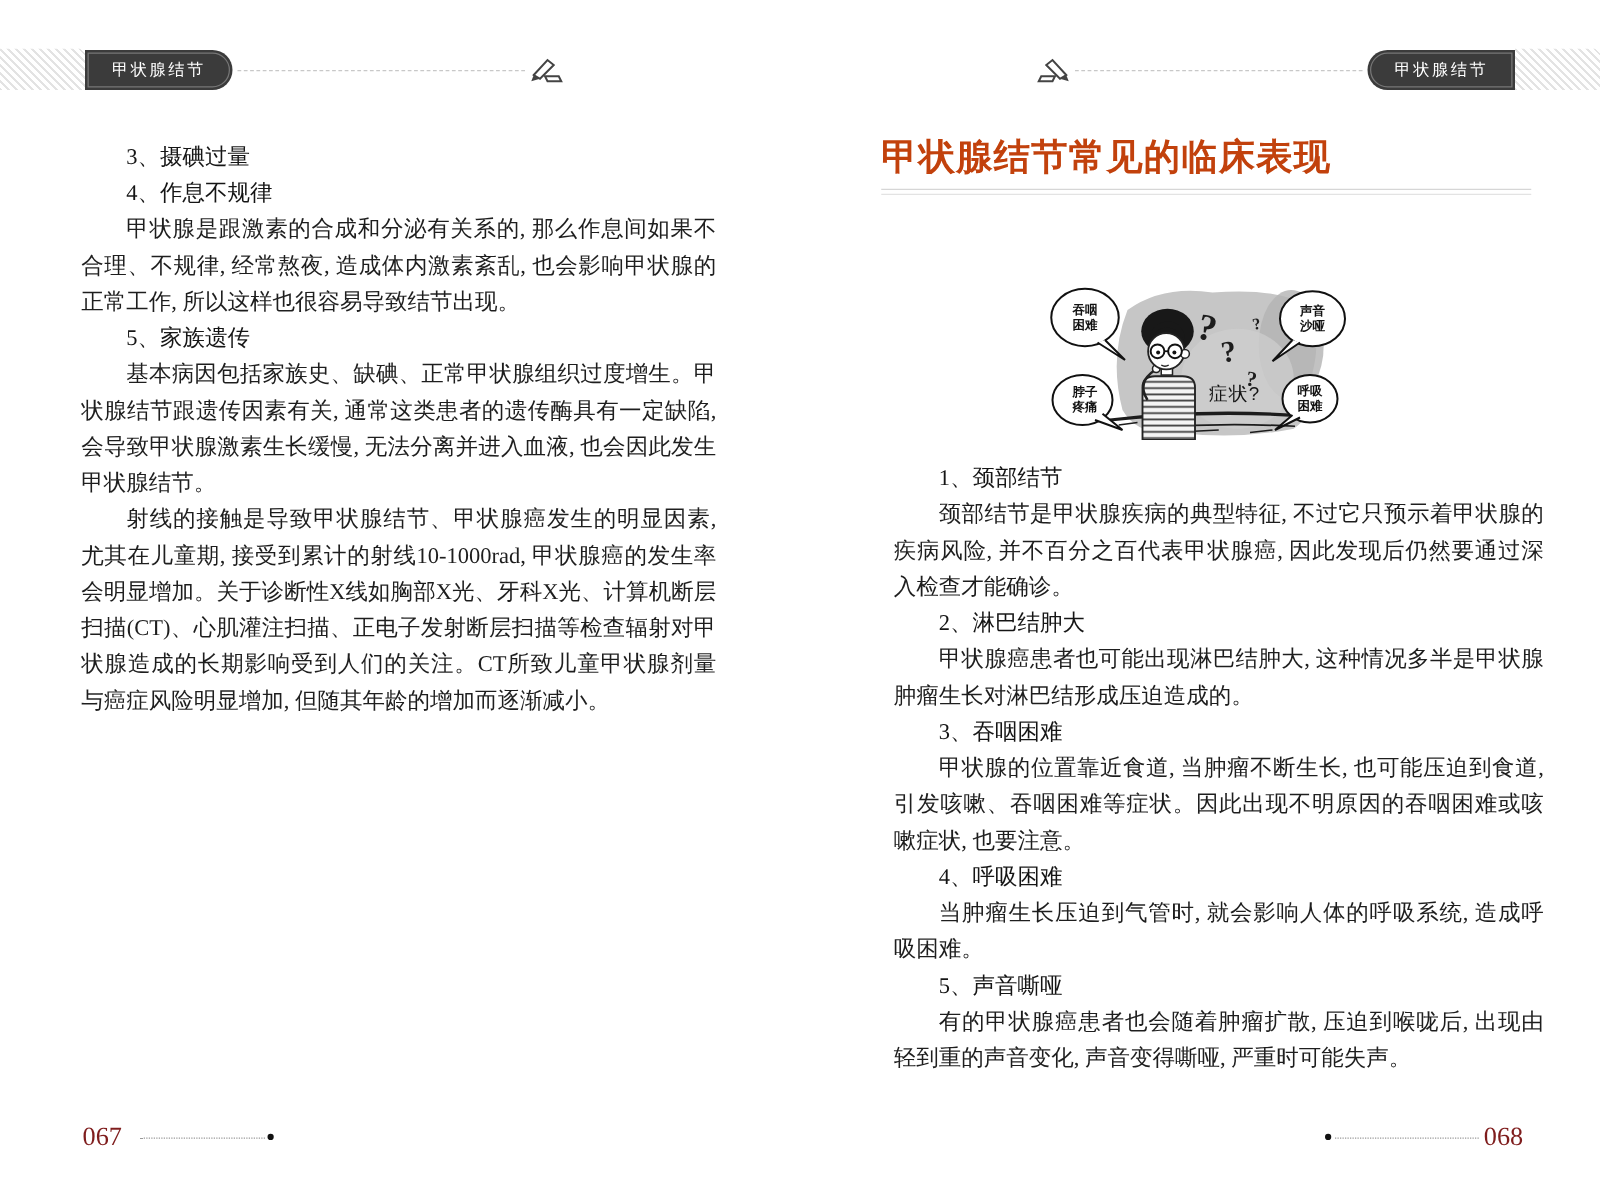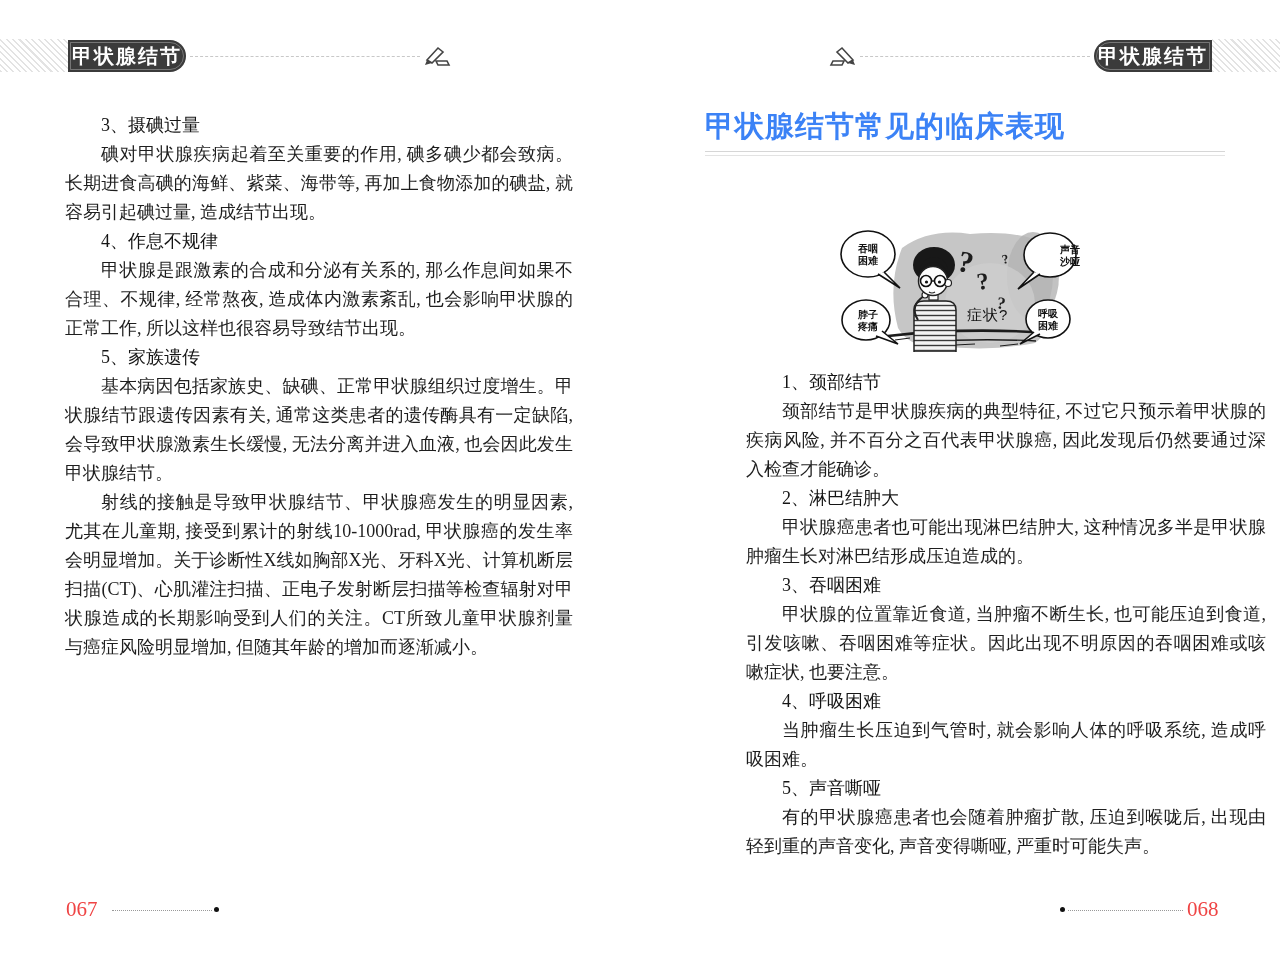--- a/index.html
+++ b/index.html
@@ -6,57 +6,57 @@
   body{
     width:1280px;height:960px;position:relative;background:#ffffff;overflow:hidden;
     font-family:"Liberation Serif","DejaVu Serif",serif;color:#1e1e1e;
   }
   
   .stripe{position:absolute;top:39px;height:33px;
     background:repeating-linear-gradient(45deg,#e3e3e3 0 1.5px,#ffffff 1.5px 4.5px);}
   #stripe-left{left:0;width:68px;}
   #stripe-right{left:1212px;width:68px;}
   .badge{position:absolute;top:40px;height:32px;width:118px;background:#3b3b3b;color:#fff;
-    font-family:"Liberation Sans","DejaVu Sans",sans-serif;font-weight:bold;font-size:20px;
+    font-family:"Liberation Sans","DejaVu Sans",sans-serif;font-weight:normal;font-size:13px;
     letter-spacing:2px;display:flex;align-items:center;justify-content:center;}
   .badge::after{content:"";position:absolute;inset:2px;border:1px solid rgba(255,255,255,.30);
     border-radius:inherit;pointer-events:none;}
   #badge-left{left:68px;border-radius:0 16px 16px 0;}
   #badge-right{left:1094px;border-radius:16px 0 0 16px;}
   .hdash{position:absolute;top:56px;border-top:1px dashed #c8c8c8;}
   #hdash-left{left:190px;width:230px;}
   #hdash-right{left:860px;width:230px;}
   .pen{position:absolute;top:43px;width:28px;height:26px;}
   #pen-left{left:423px;}
   #pen-right{left:829px;transform:scaleX(-1);}
   
   .col{position:absolute;font-size:18px;line-height:29px;text-align:justify;color:#1e1e1e;}
   #col-left{left:65px;top:111px;width:508px;}
-  #col-right-text{left:746px;top:368px;width:520px;}
+  #col-right-text{left:715px;top:368px;width:520px;}
   .sec-heading{margin:0;font-size:18px;line-height:29px;font-weight:normal;text-indent:36px;color:#151515;}
   .sec-body{margin:0;text-indent:36px;}
   
   #page-title{position:absolute;left:705px;top:106px;width:520px;font-size:29px;line-height:40px;
-    font-weight:bold;color:#3b82f6;letter-spacing:1px;}
+    font-weight:bold;color:#c2410c;letter-spacing:1px;}
   #title-rule{position:absolute;left:705px;top:151px;width:520px;height:3px;
     border-top:1px solid #d6d6d6;border-bottom:1px solid #e3e3e3;}
   
   #illustration{position:absolute;left:840px;top:228px;width:240px;height:124px;}
   #illustration svg{position:absolute;left:0;top:0;}
   .bubble-label{position:absolute;width:24px;text-align:center;
     font-family:"Liberation Sans","DejaVu Sans",sans-serif;font-weight:bold;
     font-size:10px;line-height:11.5px;color:#111;word-break:break-all;}
   #bl-tl{left:16px;top:15px;text-align:center;}
-  #bl-tr{left:198px;top:16px;margin-left:20px;}
+  #bl-tr{left:198px;top:16px;}
   #bl-bl{left:14px;top:81px;text-align:right;}
   #bl-br{left:196px;top:80px;}
   #center-label{position:absolute;left:127px;top:78px;font-size:15px;font-weight:normal;
     font-family:"Liberation Sans","DejaVu Sans",sans-serif;color:#141414;letter-spacing:1px;}
   
-  .folio{position:absolute;top:897px;font-size:21px;color:#ef4444;}
+  .folio{position:absolute;top:897px;font-size:21px;color:#7f1d1d;}
   #folio-left{left:66px;}
   #folio-right{left:1187px;}
   .fline{position:absolute;top:910px;border-top:1px dotted #999;}
   #fline-left{left:112px;width:100px;}
   #fline-right{left:1068px;width:115px;}
   .fdot{position:absolute;top:907px;width:5px;height:5px;border-radius:50%;background:#111;}
   #fdot-left{left:214px;}
   #fdot-right{left:1060px;}
 </style>
 </head>
@@ -75,21 +75,20 @@
   <path d="M4 17 L15 5 L20 9 L9 20 Z" fill="#ffffff" stroke="#444" stroke-width="1.6"></path>
   <path d="M4 17 L9 20 L2 22 Z" fill="#444"></path>
   <path d="M13 18 L24 18 L26 22 L15 22 Z" fill="#ffffff" stroke="#444" stroke-width="1.6"></path>
 </svg>
 <div class="hdash" id="hdash-right"></div>
 <div class="badge" id="badge-right">甲状腺结节</div>
 <div class="stripe" id="stripe-right"></div>
 
 <div class="col" id="col-left">
   <h3 class="sec-heading">3、摄碘过量</h3>
-  <p class="sec-body">碘对甲状腺疾病起着至关重要的作用, 碘多碘少都会致病。长期进食高碘的海鲜、紫菜、海带等, 再加上食物添加的碘盐, 就容易引起碘过量, 造成结节出现。</p>
   <h3 class="sec-heading">4、作息不规律</h3>
   <p class="sec-body">甲状腺是跟激素的合成和分泌有关系的, 那么作息间如果不合理、不规律, 经常熬夜, 造成体内激素紊乱, 也会影响甲状腺的正常工作, 所以这样也很容易导致结节出现。</p>
   <h3 class="sec-heading">5、家族遗传</h3>
   <p class="sec-body">基本病因包括家族史、缺碘、正常甲状腺组织过度增生。甲状腺结节跟遗传因素有关, 通常这类患者的遗传酶具有一定缺陷, 会导致甲状腺激素生长缓慢, 无法分离并进入血液, 也会因此发生甲状腺结节。</p>
   <p class="sec-body">射线的接触是导致甲状腺结节、甲状腺癌发生的明显因素, 尤其在儿童期, 接受到累计的射线10-1000rad, 甲状腺癌的发生率会明显增加。关于诊断性X线如胸部X光、牙科X光、计算机断层扫描(CT)、心肌灌注扫描、正电子发射断层扫描等检查辐射对甲状腺造成的长期影响受到人们的关注。CT所致儿童甲状腺剂量与癌症风险明显增加, 但随其年龄的增加而逐渐减小。</p>
 </div>
 
 <div id="page-title">甲状腺结节常见的临床表现</div>
 <div id="title-rule"></div>
 

